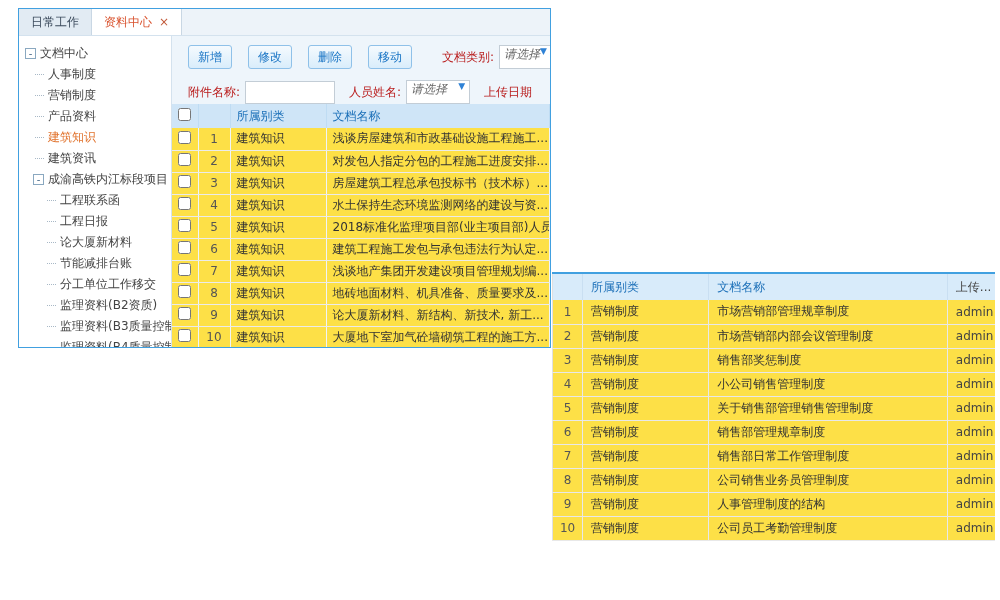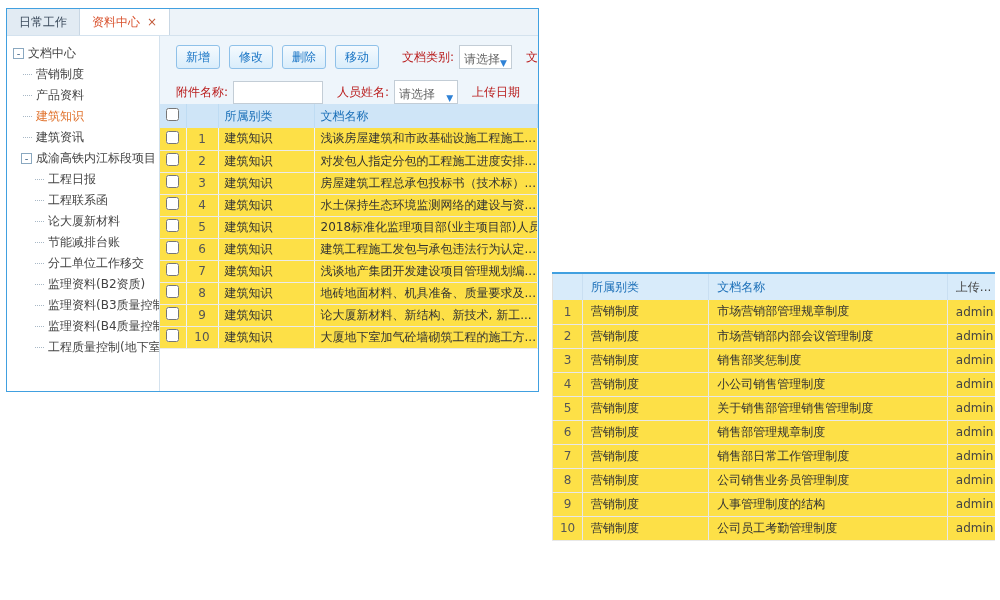--- a/index.html
+++ b/index.html
@@ -1,19 +1,19 @@
 <!DOCTYPE html>
 <html><head>
 <meta charset="utf-8">
 <style>
   * { margin:0; padding:0; box-sizing:border-box; }
   html,body { width:1000px; height:600px; background:#fff; font-family:"DejaVu Sans","Liberation Sans",sans-serif; position:relative; overflow:hidden; }
 
   
-  .left-window { position:absolute; left:6px; top:8px; width:533px; height:384px;
+  .left-window { position:absolute; left:18px; top:8px; width:533px; height:340px;
     border:1px solid #41a0e0; background:#fff; overflow:hidden; }
 
   .tabbar { height:27px; background:#edf3f9; border-bottom:1px solid #d4e2ee; display:flex; align-items:flex-end; }
   .tab { display:inline-flex; align-items:center; height:26px; padding:0 12px; font-size:12px;
     color:#3c4b5c; background:#e2ebf3; border-right:1px solid #c9d7e4; cursor:default; }
   .tab.active { background:#fff; color:#d9532f; }
   .tab .close { margin-left:7px; color:#c25a3a; font-size:12px; line-height:1; cursor:pointer; }
 
   .window-body { display:flex; height:360px; }
 
@@ -32,25 +32,25 @@
   .tree-item.selected span:last-child { color:#e1742f; }
 
   
   .main { flex:1; display:flex; flex-direction:column; background:#eef5fb; overflow:hidden; }
   .toolbar-row { display:flex; align-items:center; padding-left:16px; white-space:nowrap; flex:none; }
   .row1 { margin-top:9px; }
   .row2 { margin-top:11px; }
   .row3 { margin-top:11px; border-top:1px solid #dde8f2; padding-top:9px; padding-bottom:9px; }
   .btn { height:24px; padding:0 9px; font-size:12px; color:#1a75c5;
     background:linear-gradient(#f5fafe,#d9edfb); border:1px solid #8fc1e9; border-radius:3px; cursor:pointer;
-    margin-right:9px; font-family:inherit; }
+    margin-right:16px; font-family:inherit; }
   .lbl { font-size:12px; color:#b91c1c; margin-right:5px; }
   .gap { margin-left:14px; }
   .select { width:64px; height:24px; border:1px solid #c3cdd6; background:#fff; display:inline-flex;
-    align-items:flex-end; justify-content:space-between; padding:0 4px; color:#666; font-size:12px; cursor:pointer; }
+    align-items:flex-start; justify-content:space-between; padding:0 4px; color:#666; font-size:12px; cursor:pointer;font-style:italic; }
   .select .arrow { color:#2f82d6; font-size:9px; }
   .tinput { width:90px; height:23px; border:1px solid #c3cdd6; background:#fff; font-size:12px; padding:0 4px; }
 
   .table-area { background:#fff; flex:1; overflow:hidden; }
   table { border-collapse:collapse; table-layout:fixed; font-size:12px; background:#fde047; }
   .ltable { width:378px; }
   .ltable th { background:#cfe5f7; color:#1a6fb8; font-weight:normal; height:24px; text-align:left;
     padding:0 6px; border-right:1px solid #bfdcf3; }
   .ltable th.c-check { text-align:center; padding:0; }
   .ltable td { height:22px; border-bottom:1px solid #ebebeb; border-right:1px solid #f0f4f8;
@@ -90,20 +90,24 @@
 
   <div class="window-body">
     <div class="sidebar">
       <div class="tree-row tree-root-row">
         <span class="box">-</span>
         <span>文档中心</span>
       </div>
       <div id="tree-items">
           <div class="tree-item level1">
             <span class="tick"></span>
+            <span>人事制度</span>
+          </div>
+          <div class="tree-item level1">
+            <span class="tick"></span>
             <span>营销制度</span>
           </div>
           <div class="tree-item level1">
             <span class="tick"></span>
             <span>产品资料</span>
           </div>
           <div class="tree-item level1 selected">
             <span class="tick"></span>
             <span>建筑知识</span>
           </div>
@@ -112,25 +116,25 @@
             <span>建筑资讯</span>
           </div>
         </div>
       <div class="tree-row tree-project-row">
         <span class="box">-</span>
         <span>成渝高铁内江标段项目</span>
       </div>
       <div id="tree-project-items">
           <div class="tree-item level2">
             <span class="tick"></span>
+            <span>工程联系函</span>
+          </div>
+          <div class="tree-item level2">
+            <span class="tick"></span>
             <span>工程日报</span>
-          </div>
-          <div class="tree-item level2">
-            <span class="tick"></span>
-            <span>工程联系函</span>
           </div>
           <div class="tree-item level2">
             <span class="tick"></span>
             <span>论大厦新材料</span>
           </div>
           <div class="tree-item level2">
             <span class="tick"></span>
             <span>节能减排台账</span>
           </div>
           <div class="tree-item level2">

